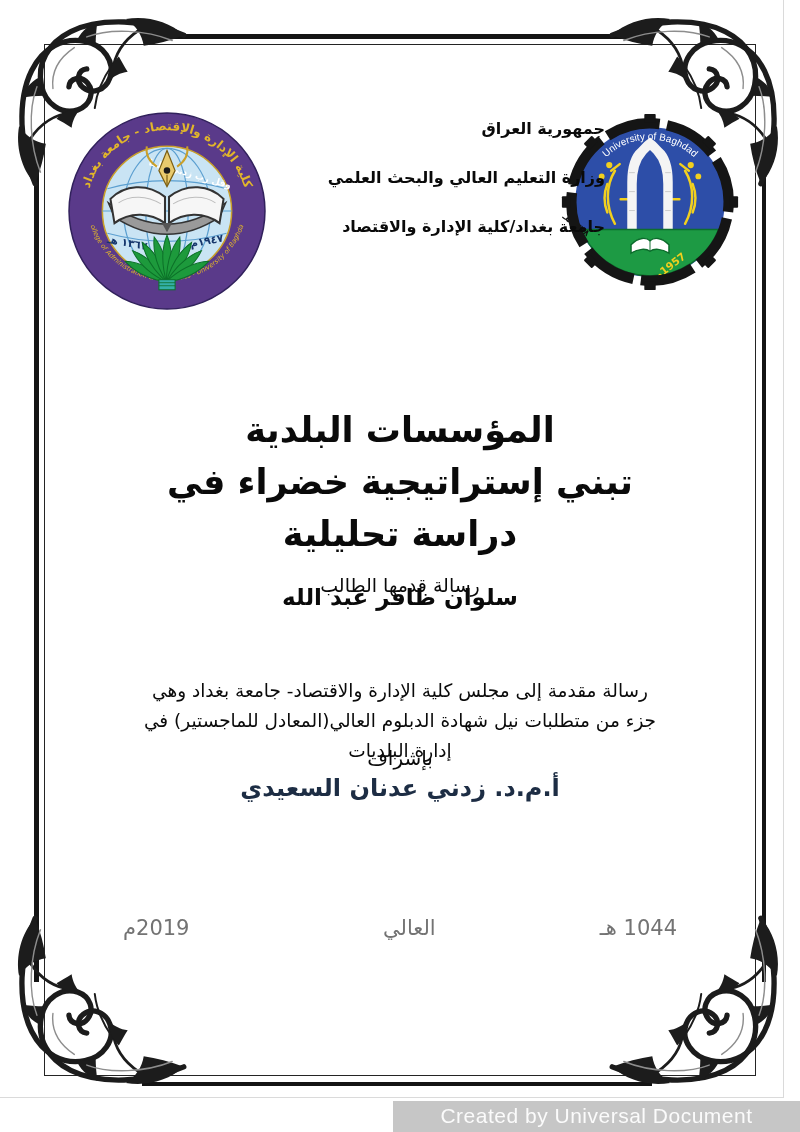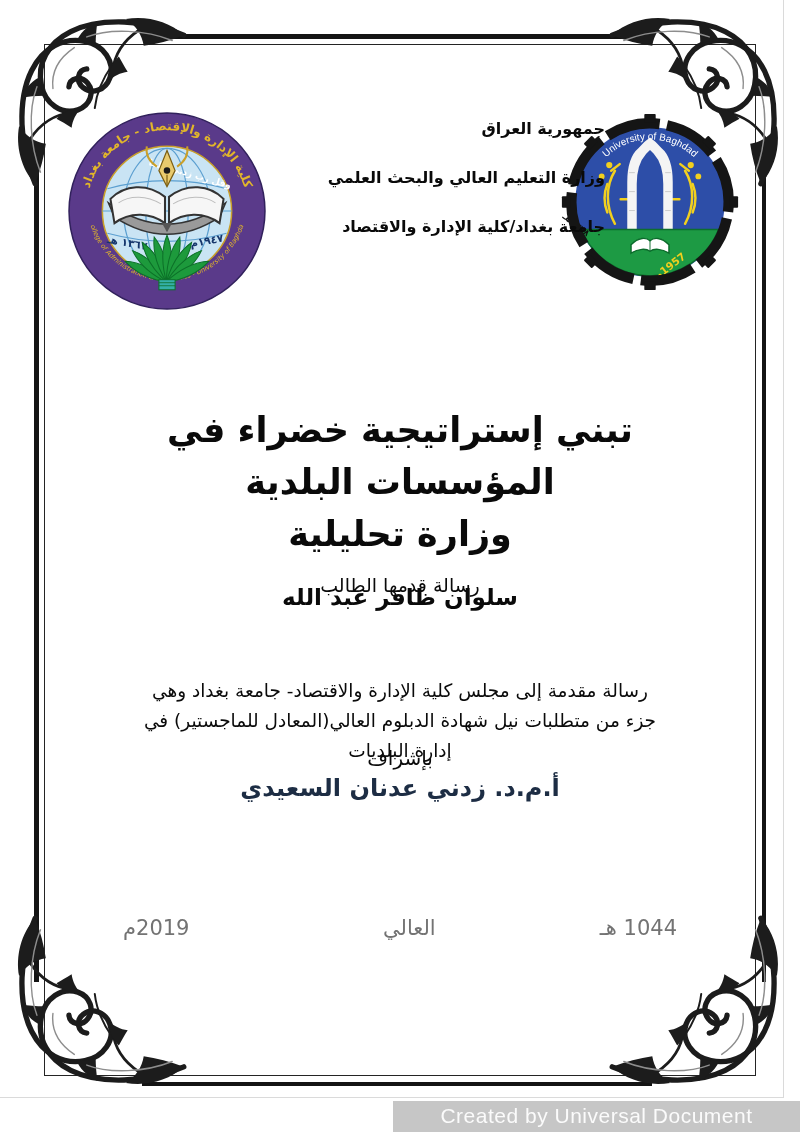--- a/index.html
+++ b/index.html
@@ -200,23 +200,23 @@
     </text>
   </svg>
 
   <div class="header-block ar" style="position:absolute">
     <div>جمهورية العراق</div>
     <div>وزارة التعليم العالي والبحث العلمي</div>
     <div>جامعة بغداد/كلية الإدارة والاقتصاد</div>
   </div>
 
   <div class="centered title-block ar">
+    <div>المؤسسات البلدية</div>
     <div>تبني إستراتيجية خضراء في</div>
-    <div>المؤسسات البلدية</div>
-    <div>وزارة تحليلية</div>
+    <div>دراسة تحليلية</div>
   </div>
 
   <div class="centered submitted-label ar">رسالة قدمها الطالب</div>
   <div class="centered student-name ar">سلوان ظافر عبد الله</div>
   <div class="centered desc-block ar" style="text-align:center">
     <div>رسالة مقدمة إلى مجلس كلية الإدارة والاقتصاد- جامعة بغداد وهي</div>
     <div>جزء من متطلبات نيل شهادة الدبلوم العالي(المعادل للماجستير) في</div>
     <div>إدارة البلديات</div>
   </div>
 

